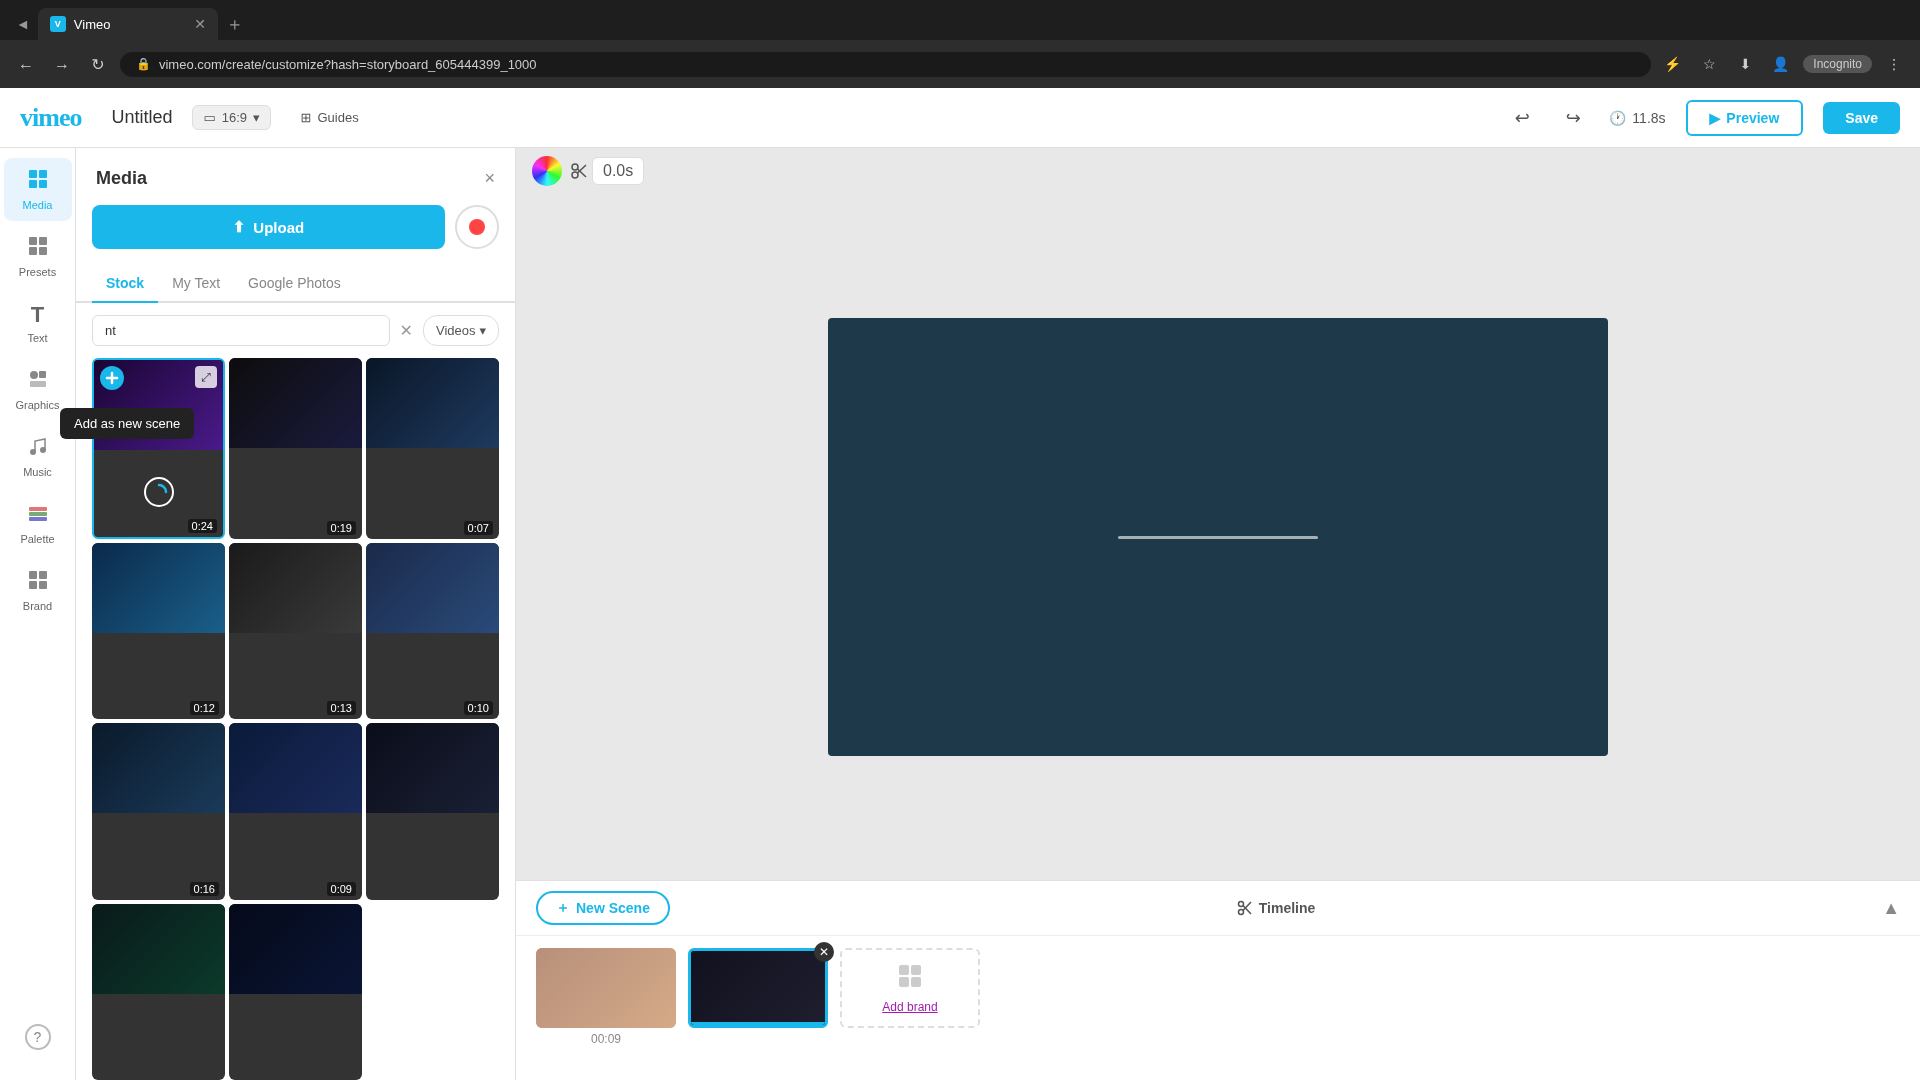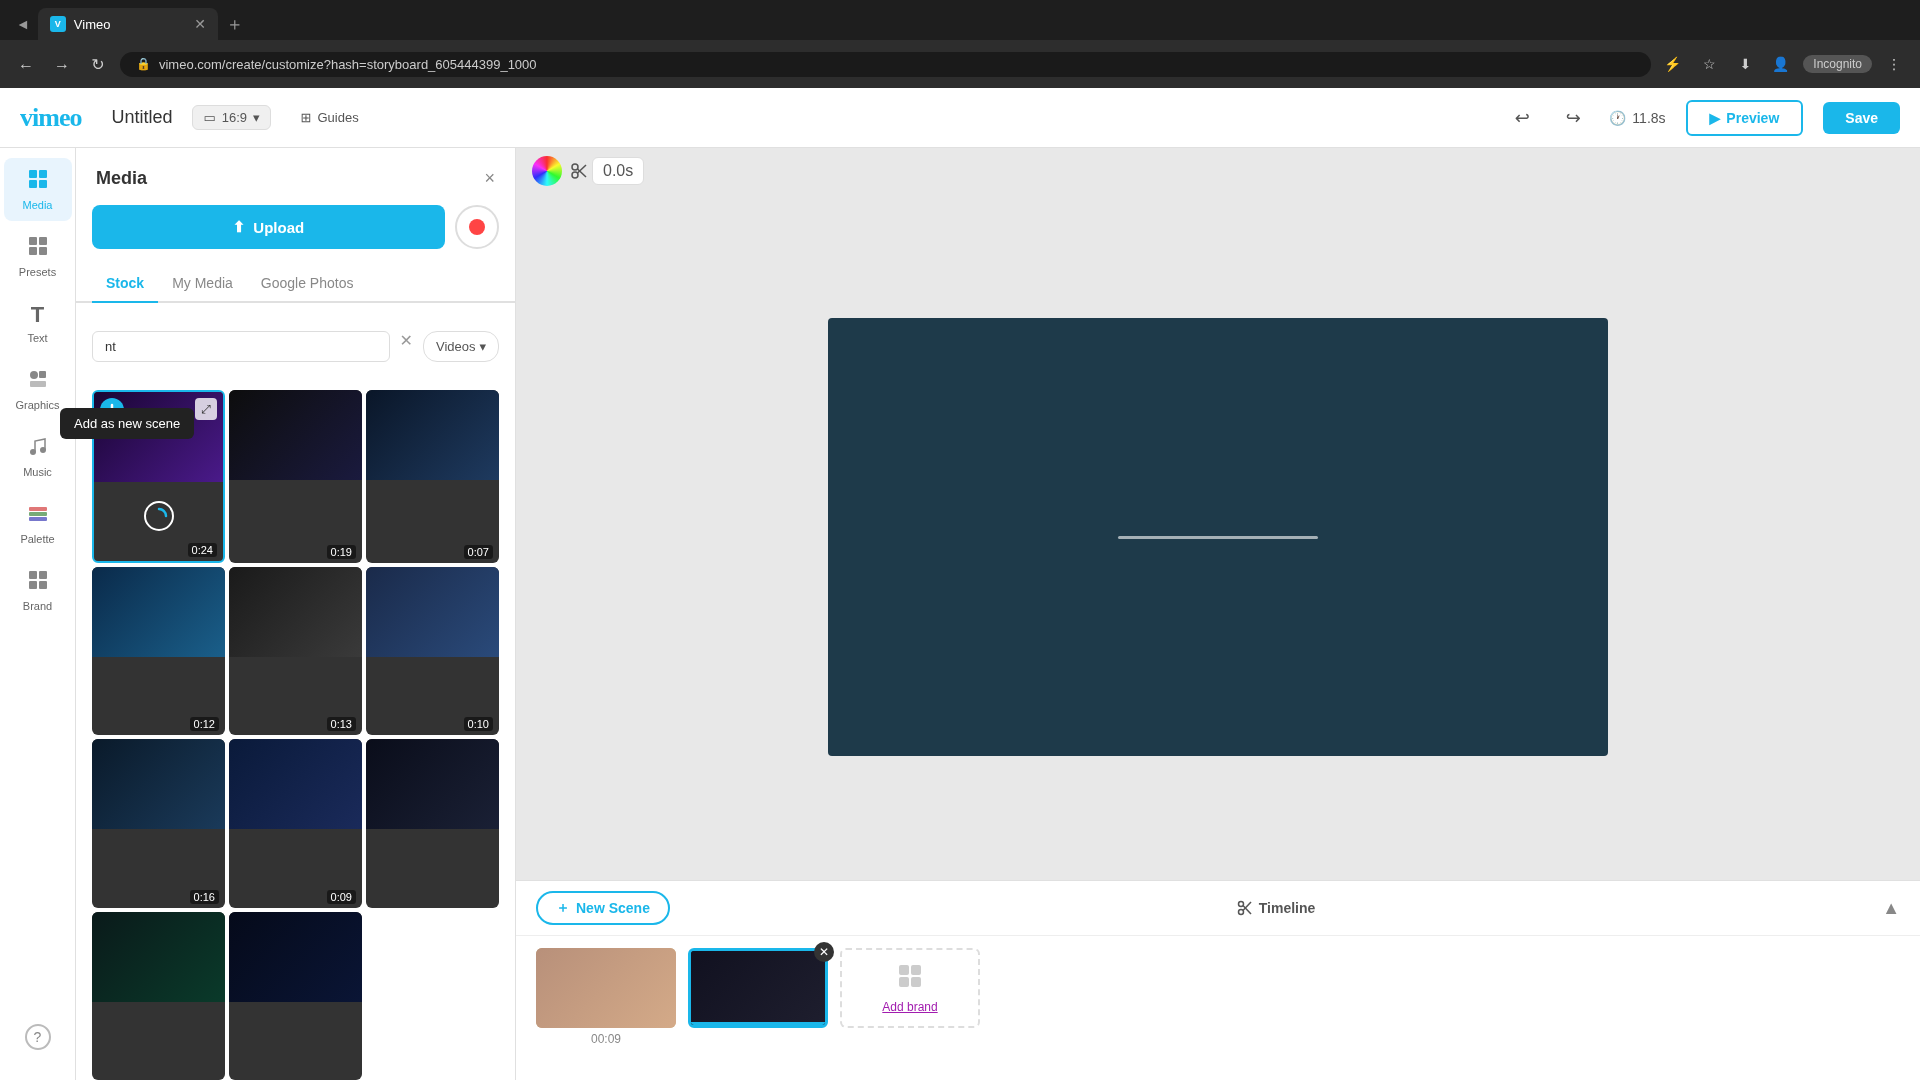--- a/index.html
+++ b/index.html
@@ -57,21 +57,21 @@
     .upload-btn { flex: 1; background: #1ab7ea; color: #fff; border: none; border-radius: 8px; padding: 12px; font-size: 15px; font-weight: 600; cursor: pointer; display: flex; align-items: center; justify-content: center; gap: 8px; }
     .record-btn { width: 44px; height: 44px; border: 2px solid #ddd; border-radius: 50%; background: #fff; display: flex; align-items: center; justify-content: center; cursor: pointer; }
     .record-dot { width: 16px; height: 16px; background: #ff4444; border-radius: 50%; }
 
     
     .media-tabs { display: flex; border-bottom: 2px solid #e0e0e0; padding: 0 16px; }
     .media-tab { padding: 10px 14px; font-size: 14px; color: #888; cursor: pointer; border-bottom: 2px solid transparent; margin-bottom: -2px; }
     .media-tab.active { color: #1ab7ea; border-bottom-color: #1ab7ea; font-weight: 600; }
 
     
-    .media-filter-row { display: flex; gap: 10px; padding: 28px 16px; align-items: flex-start; }
+    .media-filter-row { display: flex; gap: 10px; padding: 12px 16px; align-items: center; }
     .media-search { flex: 1; border: 1px solid #ddd; border-radius: 6px; padding: 7px 12px; font-size: 13px; color: #333; }
     .filter-clear { background: none; border: none; color: #999; font-size: 16px; cursor: pointer; }
     .videos-filter { border: 1px solid #ddd; border-radius: 14px; padding: 7px 12px; font-size: 13px; color: #555; background: #fff; cursor: pointer; display: flex; align-items: center; gap: 4px; }
 
     
     .media-grid { display: grid; grid-template-columns: repeat(3, 1fr); gap: 4px; padding: 0 16px; overflow-y: auto; flex: 1; }
     .media-thumb { position: relative; border-radius: 6px; overflow: hidden; cursor: pointer; background: #333; }
     .media-thumb-bg { width: 100%; height: 90px; display: block; }
     .media-duration { position: absolute; bottom: 4px; right: 6px; font-size: 11px; color: #fff; background: rgba(0,0,0,0.5); padding: 1px 4px; border-radius: 3px; }
     .media-thumb-add { position: absolute; top: 6px; left: 6px; width: 24px; height: 24px; background: #1ab7ea; border-radius: 50%; display: flex; align-items: center; justify-content: center; color: #fff; font-size: 14px; font-weight: bold; }
@@ -264,21 +264,21 @@
         <button class="upload-btn">
           <span>⬆</span>
           <span>Upload</span>
         </button>
         <div class="record-btn">
           <div class="record-dot"></div>
         </div>
       </div>
       <div class="media-tabs">
         <div class="media-tab active">Stock</div>
-        <div class="media-tab">My Media</div>
+        <div class="media-tab">My Text</div>
         <div class="media-tab">Google Photos</div>
       </div>
       <div class="media-filter-row">
         <input class="media-search" type="text" value="nt" style="">
         <button class="filter-clear">✕</button>
         <div class="videos-filter">
           <span>Videos</span>
           <span>▾</span>
         </div>
       </div>

